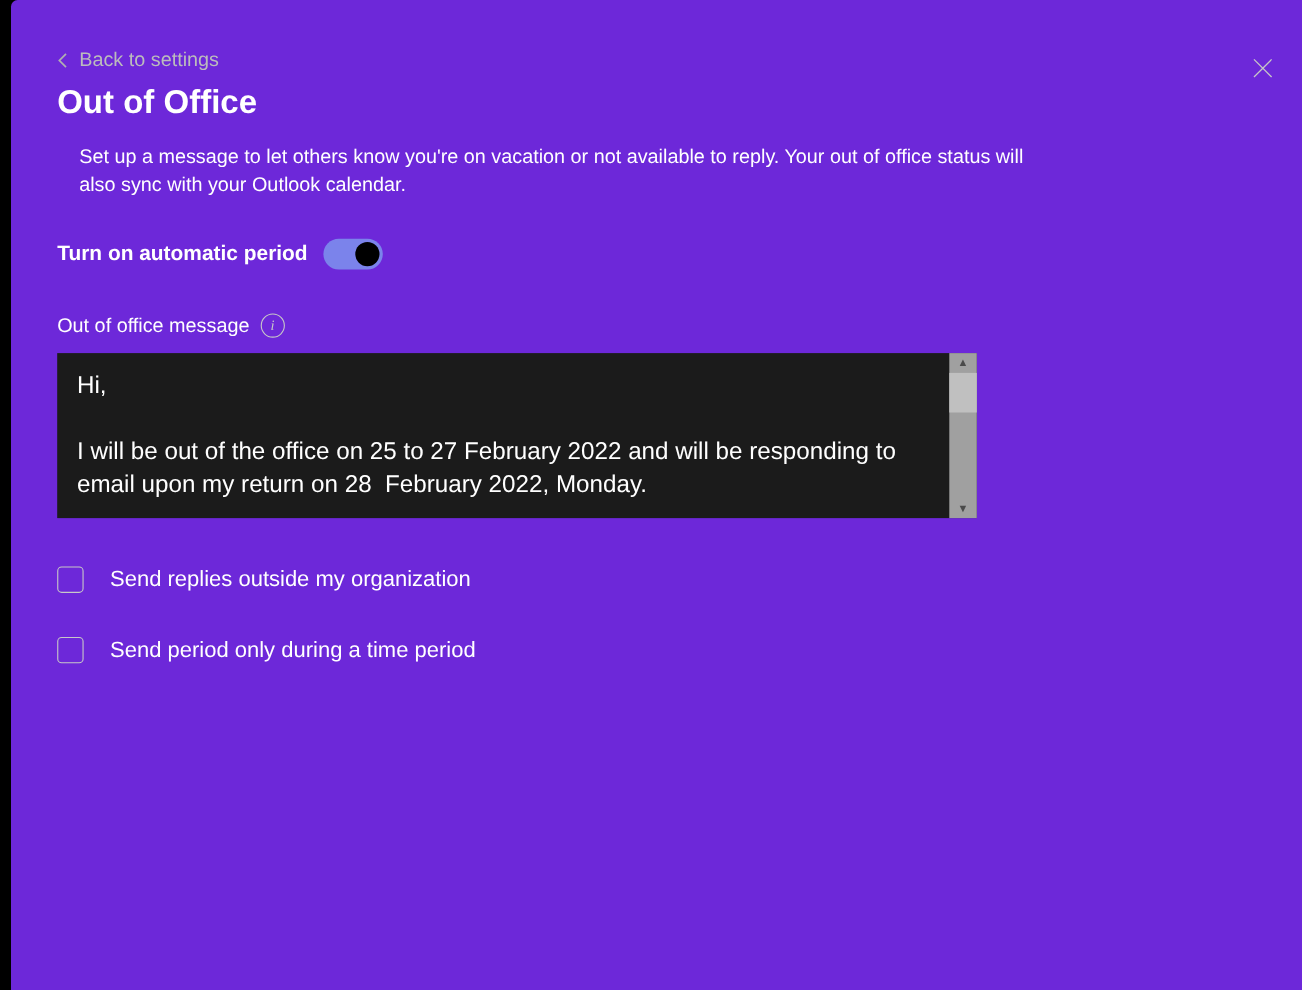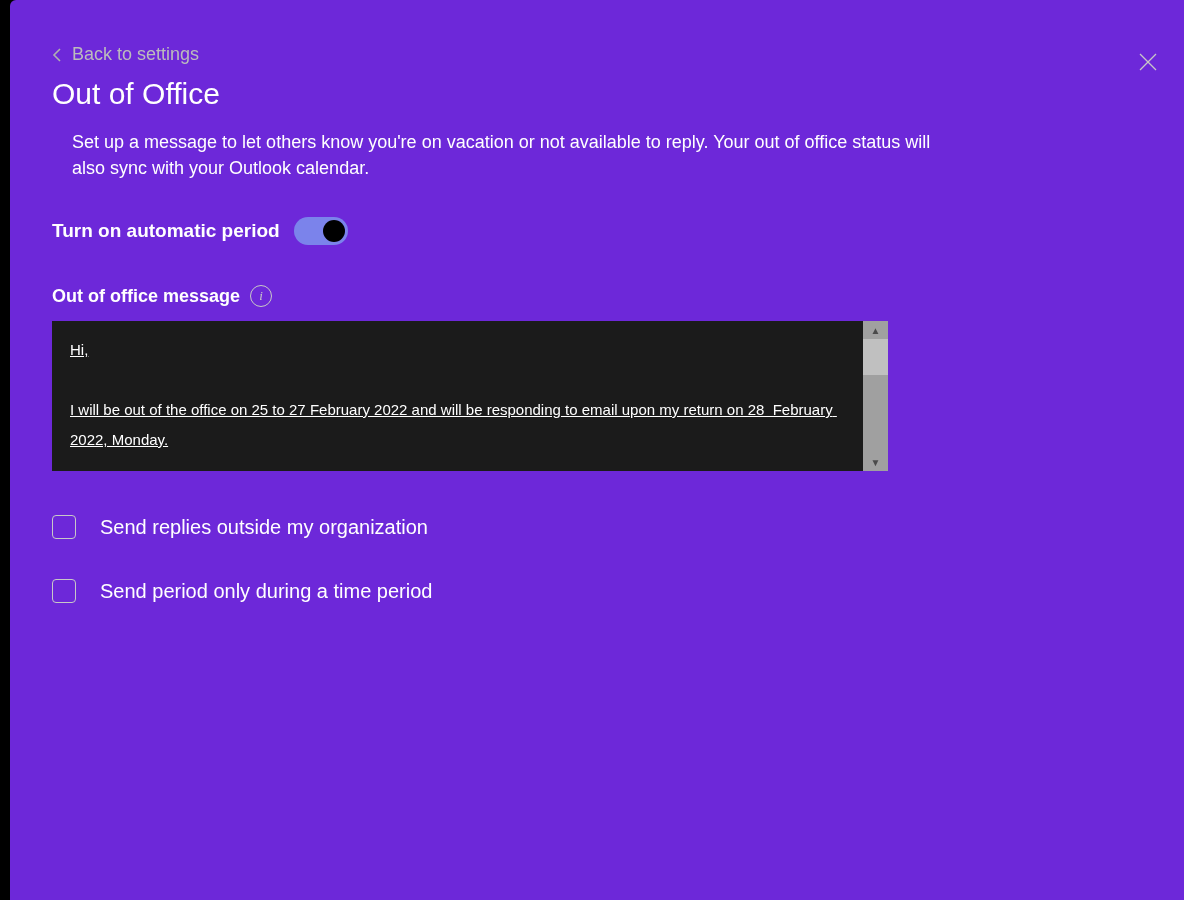--- a/index.html
+++ b/index.html
@@ -60,21 +60,21 @@
       cursor: pointer;
       margin-bottom: 12px;
       font-weight: 400;
     }
     .back-link svg {
       stroke: #b0b0b0;
       stroke-width: 1.6;
     }
     .title {
       font-size: 30px;
-      font-weight: 400;
+      font-weight: 700;
       color: #fff;
       margin-bottom: 18px;
     }
     .description {
       font-size: 18px;
       line-height: 26px;
       color: #fff;
       max-width: 870px;
       margin-bottom: 36px;
       font-weight: 400;
@@ -110,21 +110,20 @@
     }
     .message-label-row {
       display: flex;
       align-items: center;
       gap: 10px;
       margin-bottom: 14px;
     }
     .message-label {
       font-size: 18px;
       color: #fff;
-      font-weight: bold;
     }
     .info-icon {
       width: 22px;
       height: 22px;
       border: 1.5px solid #c8c8c8;
       border-radius: 50%;
       display: flex;
       align-items: center;
       justify-content: center;
       font-size: 13px;
@@ -136,26 +135,25 @@
     .message-wrapper {
       width: 836px;
       height: 150px;
       background: #1b1b1b;
       display: flex;
       margin-bottom: 44px;
     }
     .message-text {
       flex: 1;
       padding: 14px 18px;
-      font-size: 15px;
+      font-size: 22px;
       line-height: 30px;
       color: #fff;
       overflow: hidden;
       white-space: pre-wrap;
-      text-decoration: underline;
     }
     .scrollbar {
       width: 25px;
       height: 100%;
       background: #a0a0a0;
       position: relative;
     }
     .scroll-arrow {
       width: 100%;
       height: 18px;

